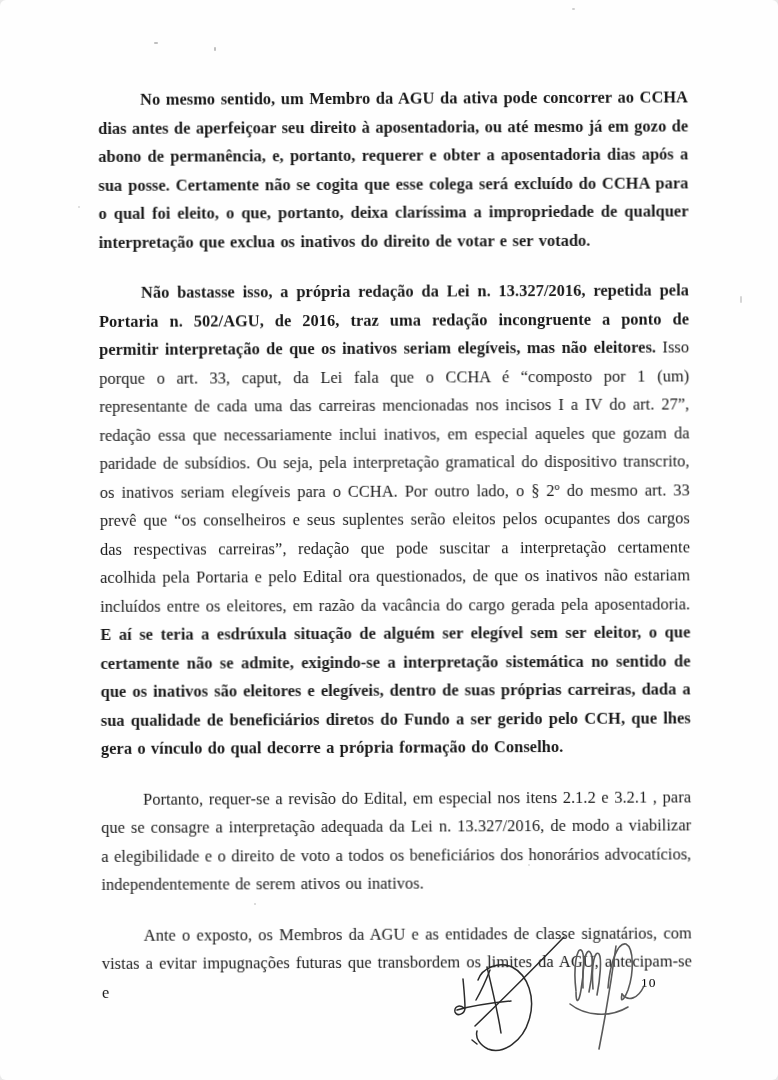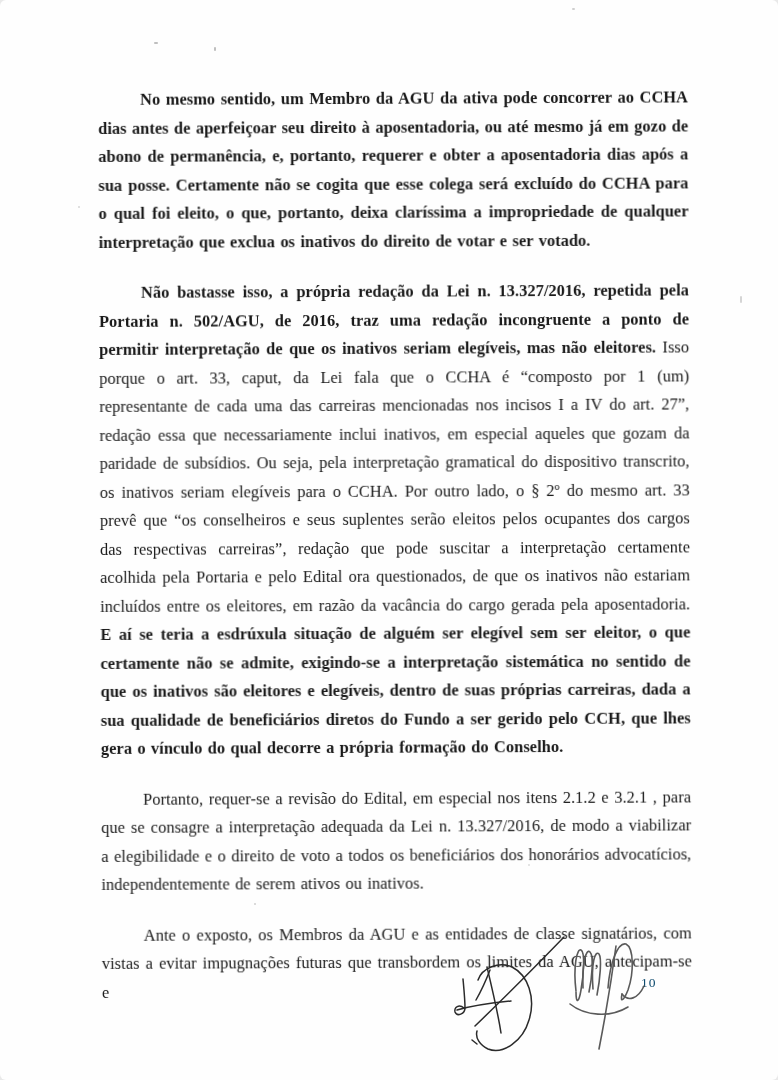--- a/index.html
+++ b/index.html
@@ -32,21 +32,21 @@
     line-height: 28.5px;
     letter-spacing: 0.05px;
     word-spacing: 1.2px;
   }
   .b { font-weight: bold; }
   .page-number {
     position: absolute;
     left: 641px; top: 975px;
     font-size: 13.5px;
     letter-spacing: 1px;
-    color: #0c4a6e;
+    color: #000000;
     filter: blur(0.2px);
   }
   .signatures {
     position: absolute;
     left: 430px; top: 928px;
     width: 240px; height: 152px;
   }
   .signatures path {
     fill: none;
     stroke-linecap: round;

